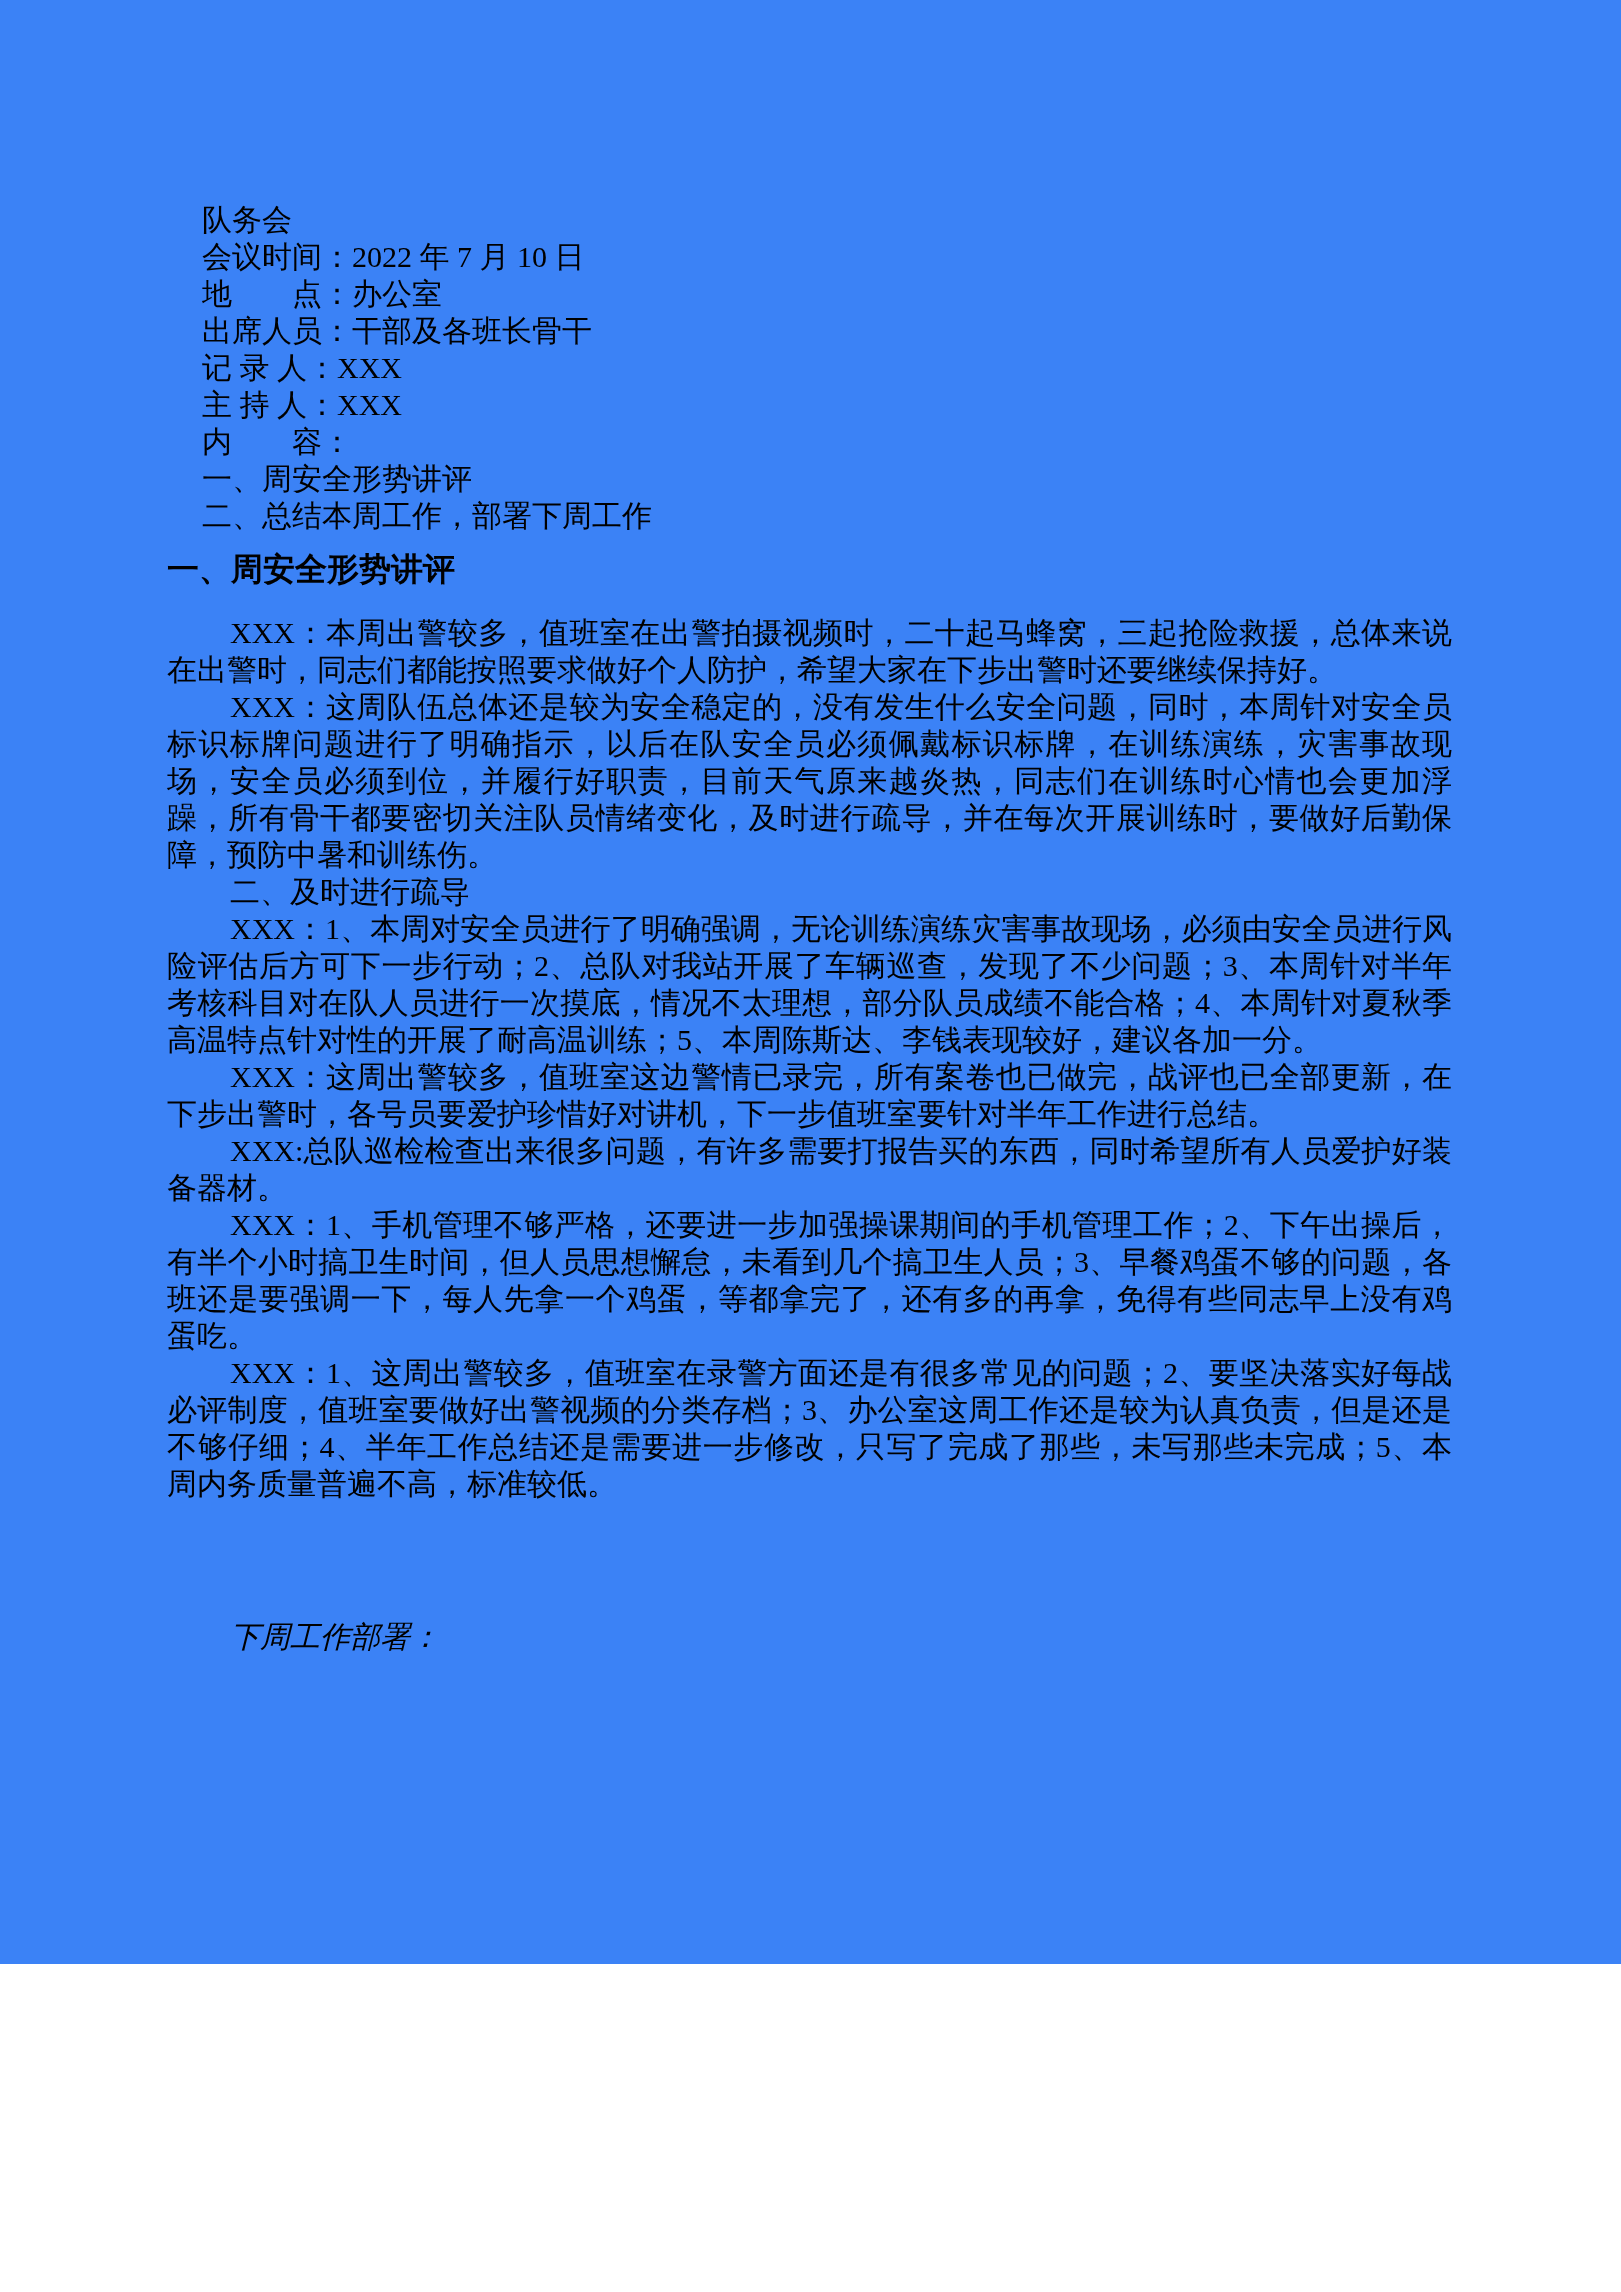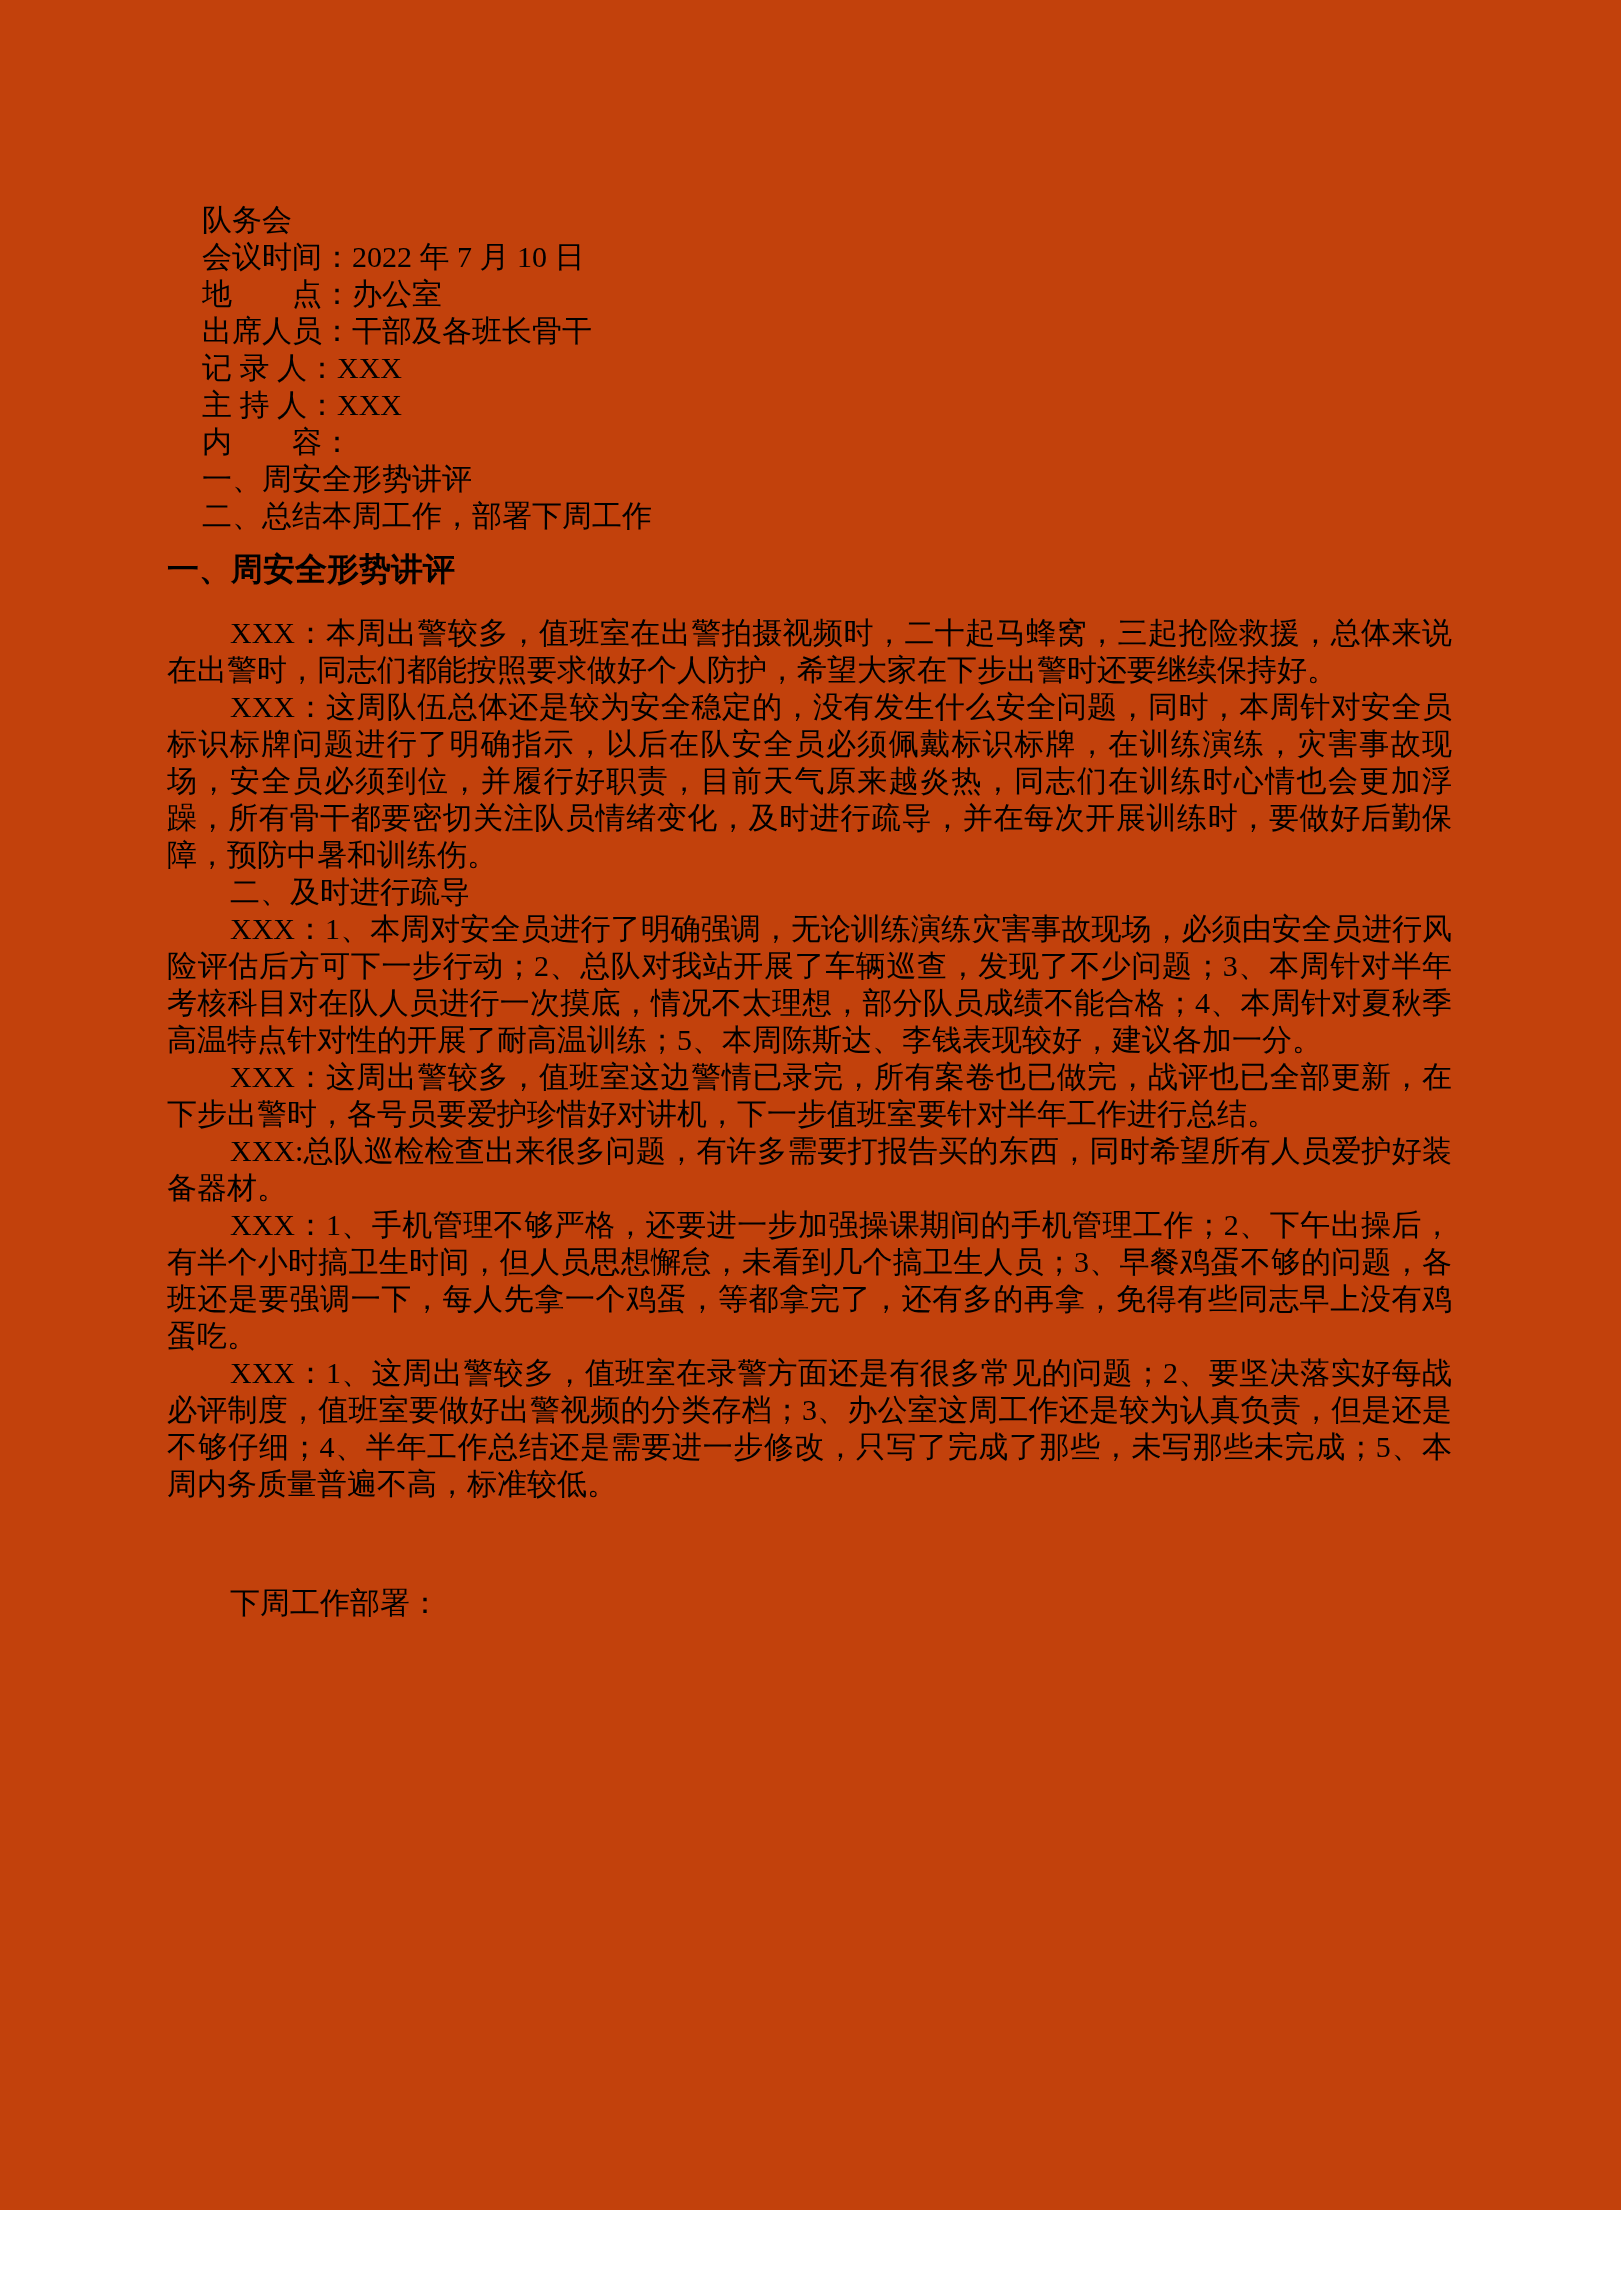--- a/index.html
+++ b/index.html
@@ -3,22 +3,22 @@
 <meta charset="utf-8">
 <style>
   html, body {
     margin: 0;
     padding: 0;
     background: #ffffff;
   }
   .page {
     position: relative;
     width: 1621px;
-    height: 2210px;
-    background: #c2410c;
+    height: 1964px;
+    background: #3b82f6;
     color: #000000;
     overflow: hidden;
   }
   .content {
     padding: 201px 169px 0 167px;
     font-family: "Liberation Serif", "DejaVu Serif", serif;
     font-size: 30px;
     line-height: 37px;
   }
   .doc-header {
@@ -33,21 +33,22 @@
     font-size: 32px;
     line-height: 39px;
     margin: 15.7px 0 25.5px 0;
   }
   .para {
     margin: 0;
     text-indent: 63px;
     text-align: justify;
   }
   .next-week-label {
-    margin-top: 82px;
+    margin-top: 116px;
+    font-style: italic;
   }
 </style>
 </head>
 <body>
 
 <div class="page">
   <div class="content">
 
     <div class="doc-header">
       <p class="hline">队务会</p>

